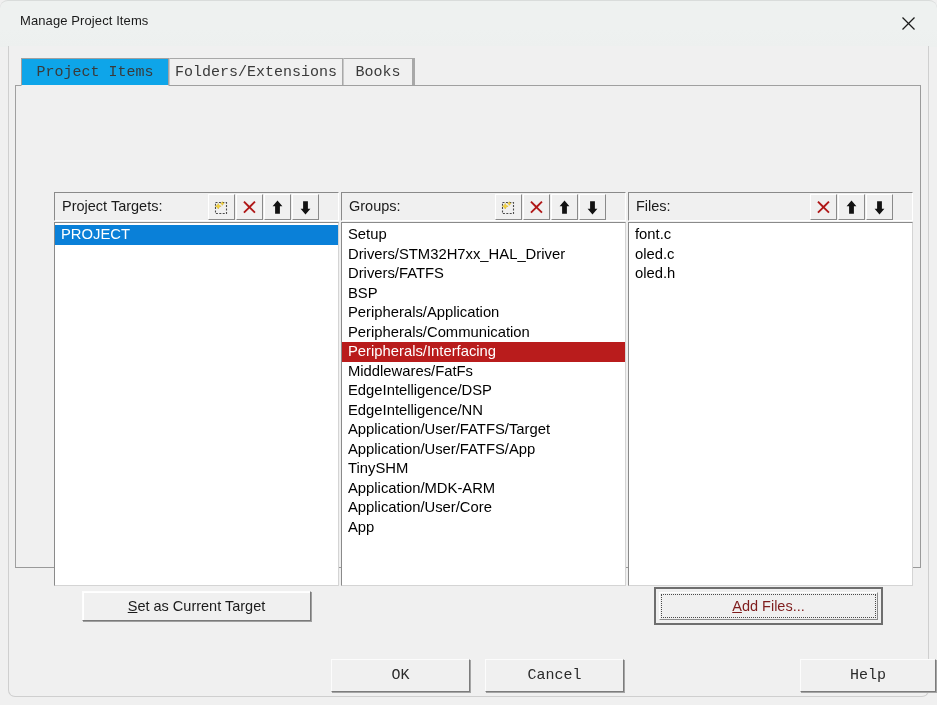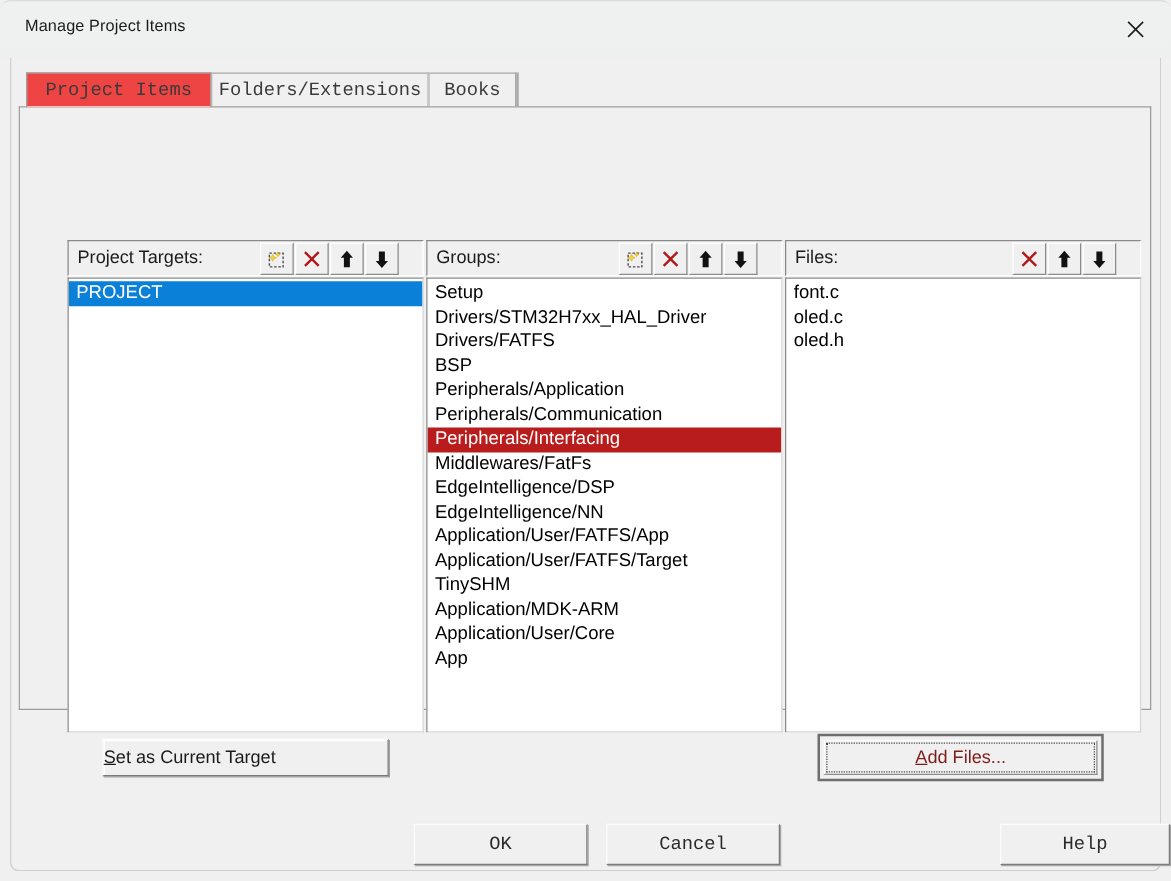--- a/index.html
+++ b/index.html
@@ -84,21 +84,21 @@
     box-sizing: border-box;
     white-space: nowrap;
   }
   .tab.inactive {
     background: #f0f0f0;
     border-top: 1px solid #a8a8a8;
     border-left: 1px solid #c8c8c8;
     border-right: 1px solid #a8a8a8;
   }
   .tab.active {
-    background: #ef4444;
+    background: #0ea5e9;
     border-top: 1px solid #a0a0a0;
     border-left: 1px solid #a0a0a0;
     border-right: 1px solid #a0a0a0;
     border-bottom: 1px solid #f0f0f0;
     z-index: 5;
   }
   #tab0 { left: 6px;   width: 148px; }
   #tab1 { left: 154px; width: 174px; }
   #tab2 { left: 328px; width: 70px; }
   #tab-endcap {
@@ -186,21 +186,21 @@
   
   .push-btn {
     position: absolute;
     background: #f0f0f0;
     border: 1px solid;
     border-color: #fdfdfd #7a7a7a #7a7a7a #fdfdfd;
     box-shadow: inset 1px 1px 0 #ffffff, 1px 1px 0 #9f9f9f;
     box-sizing: border-box;
     display: flex;
     align-items: center;
-    justify-content: flex-start;
+    justify-content: center;
     font-size: 14.5px;
     color: #1b1b1b;
     white-space: nowrap;
   }
   #btn-set-target {
     left: 66px; top: 505px;
     width: 229px; height: 30px;
   }
   
   #btn-addfiles-wrap {
@@ -352,22 +352,22 @@
             <div class="list-item">Setup</div>
             <div class="list-item">Drivers/STM32H7xx_HAL_Driver</div>
             <div class="list-item">Drivers/FATFS</div>
             <div class="list-item">BSP</div>
             <div class="list-item">Peripherals/Application</div>
             <div class="list-item">Peripherals/Communication</div>
             <div class="list-item selected" style="background: #b91c1c;">Peripherals/Interfacing</div>
             <div class="list-item">Middlewares/FatFs</div>
             <div class="list-item">EdgeIntelligence/DSP</div>
             <div class="list-item">EdgeIntelligence/NN</div>
+            <div class="list-item">Application/User/FATFS/Target</div>
             <div class="list-item">Application/User/FATFS/App</div>
-            <div class="list-item">Application/User/FATFS/Target</div>
             <div class="list-item">TinySHM</div>
             <div class="list-item">Application/MDK-ARM</div>
             <div class="list-item">Application/User/Core</div>
             <div class="list-item">App</div>
           </div>
       </div>
 
       <div id="col-files" class="column">
         <div class="col-header">
           <div class="col-label">Files:</div>

